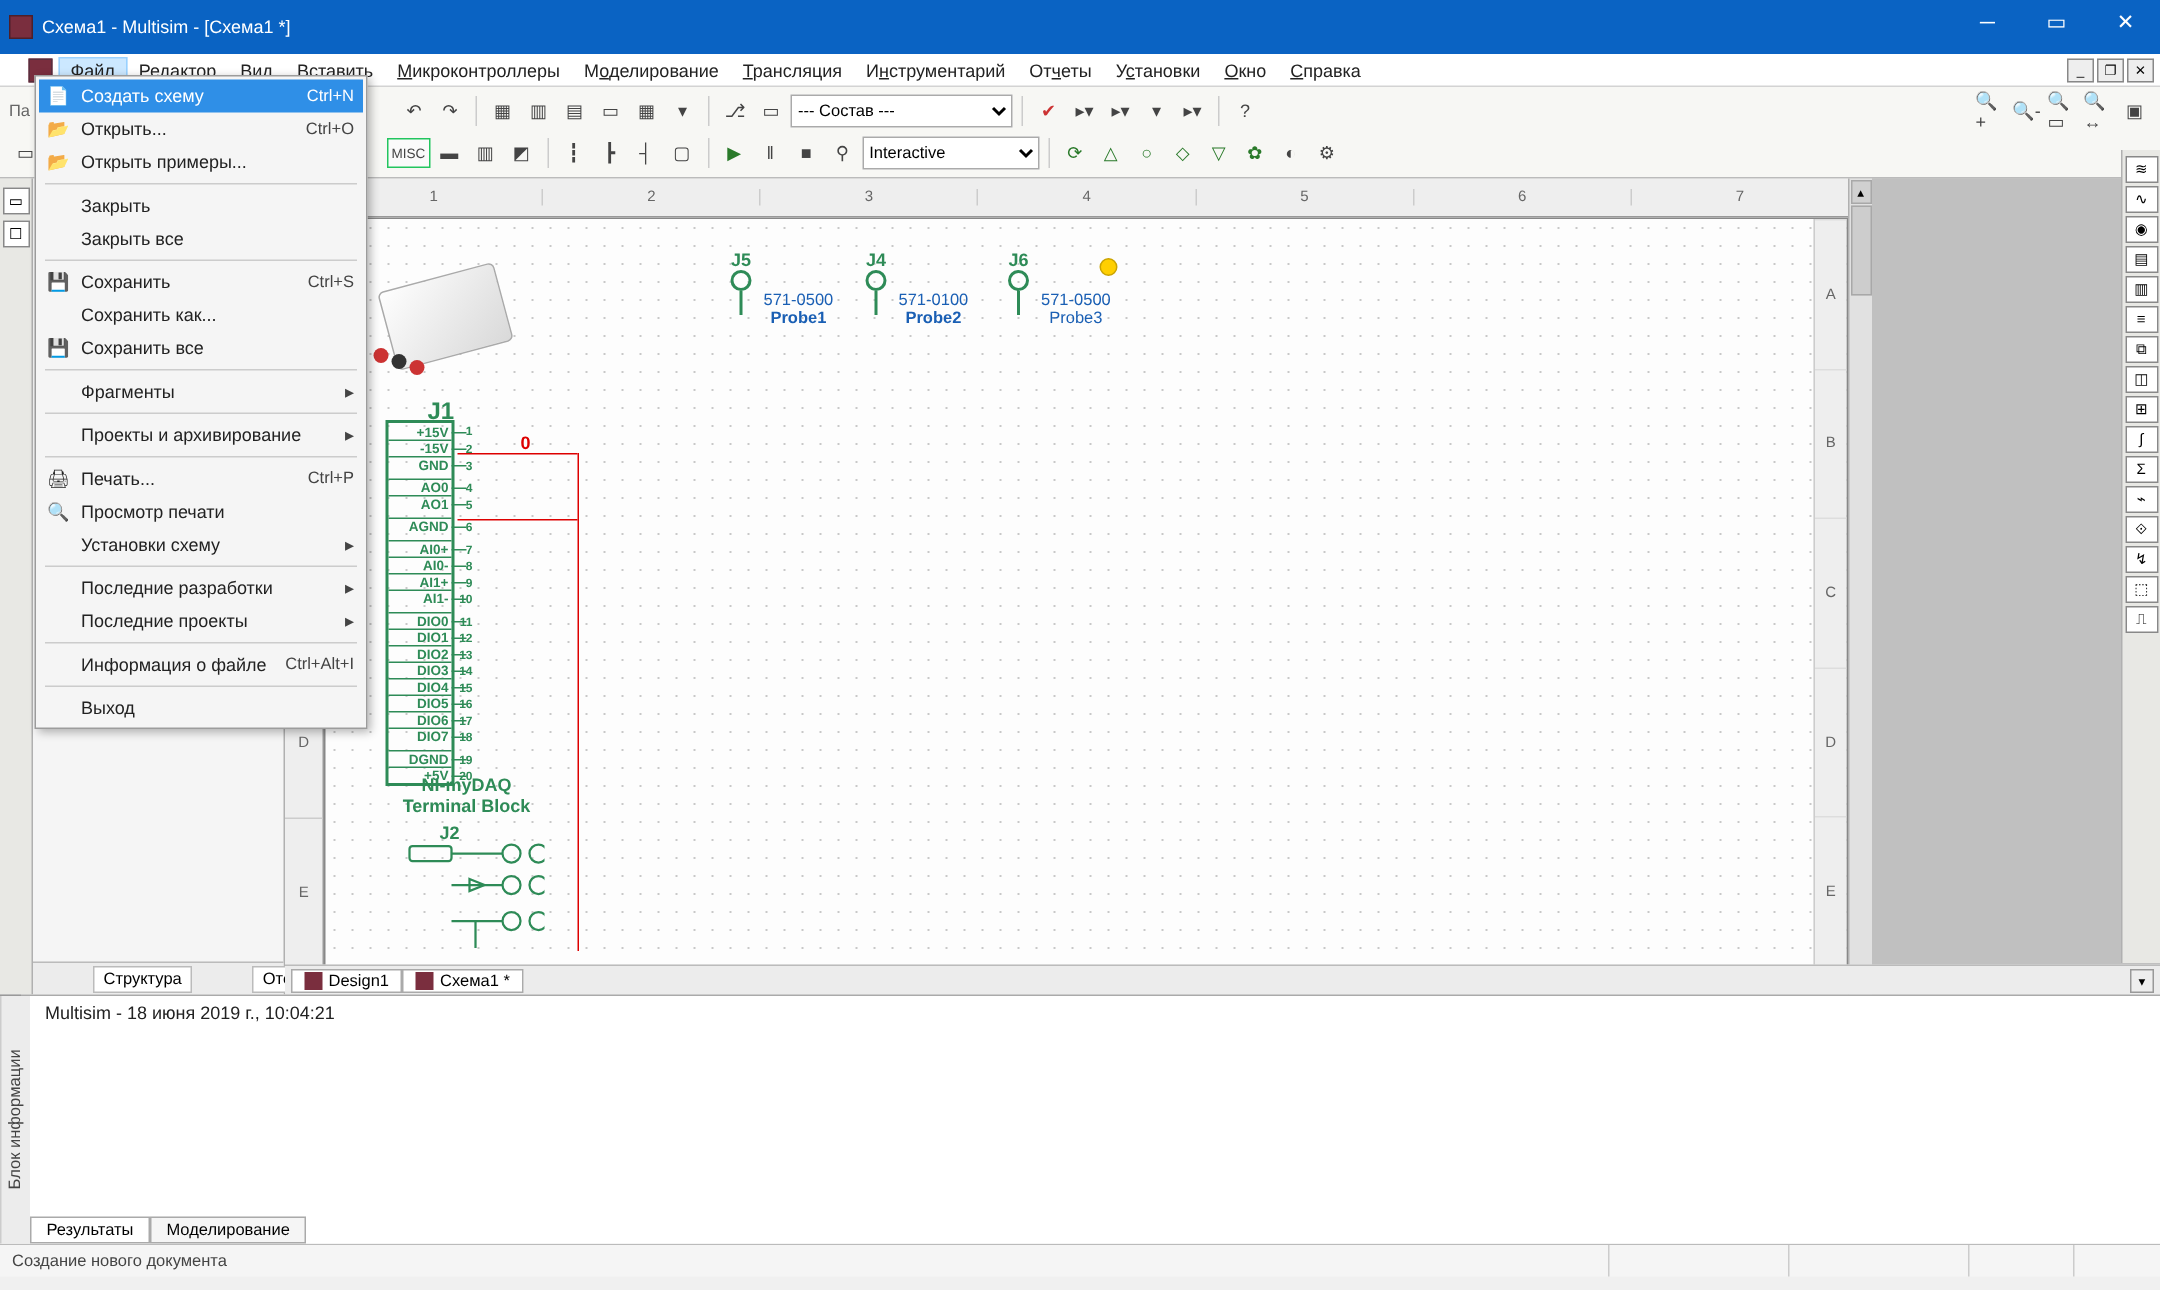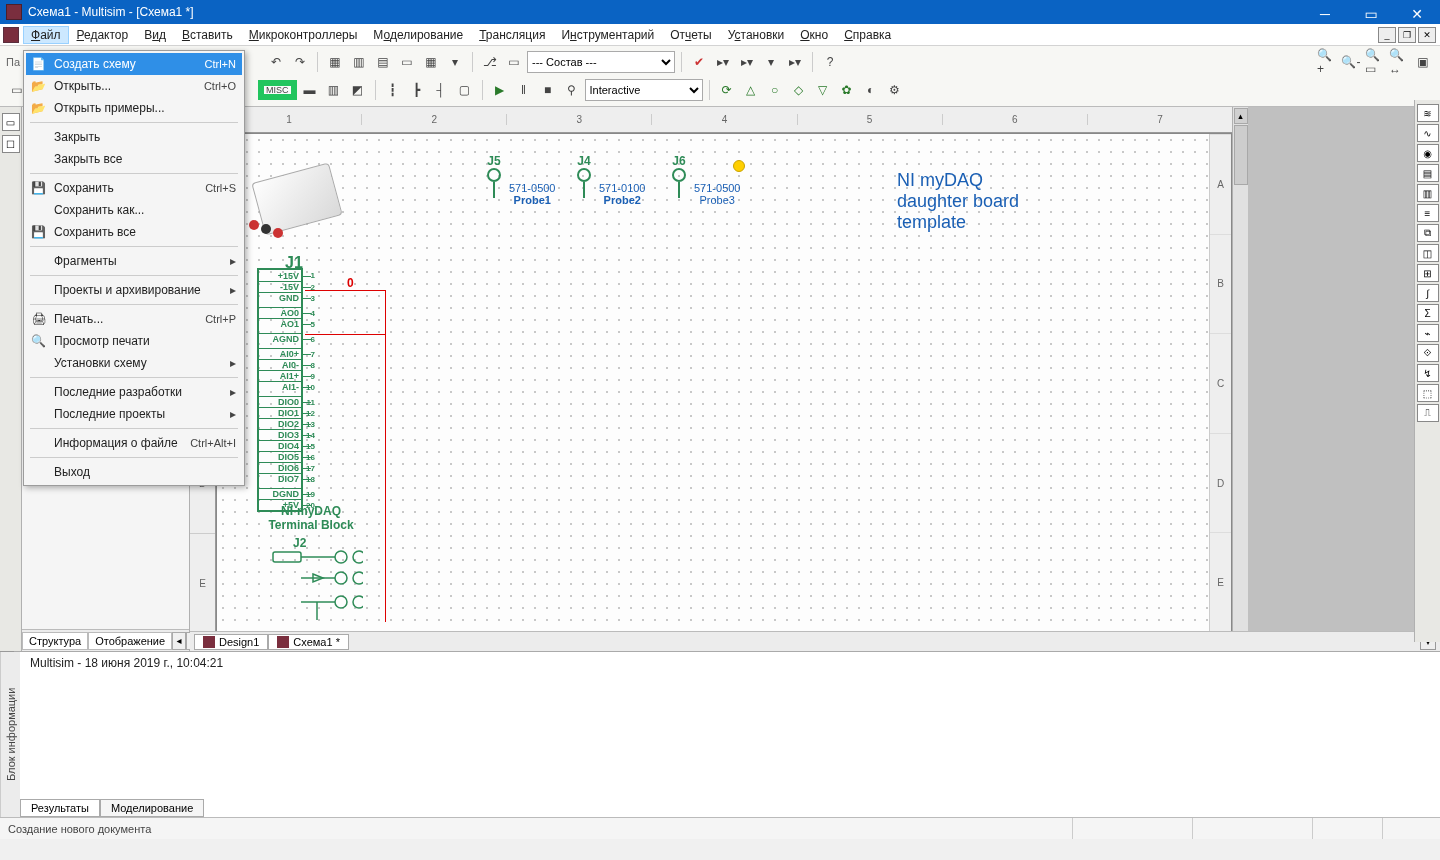--- a/index.html
+++ b/index.html
@@ -1,48 +1,48 @@
 <!DOCTYPE html>
 <html><head>
 <meta charset="utf-8">
 <style>
 * { margin:0; padding:0; box-sizing:border-box; }
 body { font-family:"Segoe UI",Tahoma,sans-serif; font-size:12px; background:#f0f0f0; width:1440px; height:860px; overflow:hidden; position:relative; }
 
 
-.titlebar { height:24px; background:#0a63c3; color:#fff; display:flex; align-items:center; padding:0 6px; position:relative; }
+.titlebar { height:36px; background:#0a63c3; color:#fff; display:flex; align-items:center; padding:0 6px; position:relative; }
 .titlebar .icon-box { width:16px; height:16px; margin-right:6px; background:#7a2e3e; border:1px solid #4d1f2a; }
 .titlebar .title { font-size:12px; }
 .titlebar .winbtns { position:absolute; right:0; top:0; display:flex; }
 .titlebar .winbtns div { width:46px; height:28px; display:flex; align-items:center; justify-content:center; color:#fff; font-size:14px; cursor:pointer; }
 
 
-.menubar { height:22px; background:#fff; border-bottom:1px solid #d3d3d3; display:flex; align-items:center; padding:0 3px; position:relative; }
+.menubar { height:22px; background:#fff; border-bottom:1px solid #d3d3d3; display:flex; align-items:center; padding:0 19px; position:relative; }
 .menubar .mi { padding:2px 8px; cursor:pointer; font-size:12px; color:#222; }
 .menubar .mi u { text-decoration:underline; }
 .menubar .mi.open { background:#cce8ff; border:1px solid #99d1ff; padding:1px 7px; }
 .menubar .mdi-btns { position:absolute; right:4px; display:flex; gap:2px; }
 .menubar .mdi-btns div { width:18px; height:16px; border:1px solid #888; background:#eee; display:flex; align-items:center; justify-content:center; font-size:9px; cursor:pointer; }
 .mdi-icon-box { width:16px; height:16px; background:#7a2e3e; border:1px solid #5a2e3e; margin-right:4px; }
 
 
 .toolbars { background:#f7f7f4; border-bottom:1px solid #bbb; padding:4px 6px 4px 6px; display:flex; flex-direction:column; gap:4px; }
 .trow { display:flex; align-items:center; height:24px; gap:2px; }
 .tbtn { width:22px; height:22px; display:flex; align-items:center; justify-content:center; border:1px solid transparent; cursor:pointer; font-size:12px; color:#444; border-radius:2px; }
 .tsep { width:1px; height:20px; background:#ccc; margin:0 4px; }
-.labelbox { font-size:11px; color:#444; padding:0 2px; border:6px solid #22c55e; background:#fafafa; display:flex; align-items:center; height:20px; }
+.labelbox { font-size:11px; color:#444; padding:0 2px; border:1px solid #22c55e; background:#fafafa; display:flex; align-items:center; height:20px; }
 select.combo { height:22px; font-size:11px; border:1px solid #aaa; background:#fff; }
 
 
 .workarea { position:relative; display:flex; height:544px; background:#c0c0c0; }
 .left-docks { width:22px; background:#e8e8e4; border-right:1px solid #b0b0b0; display:flex; flex-direction:column; align-items:center; gap:4px; padding-top:6px; }
 .left-docks .dockbtn { width:18px; height:18px; border:1px solid #888; background:#fff; cursor:pointer; display:flex; align-items:center; justify-content:center; font-size:10px; }
 .left-panel { width:168px; background:#f5f5f5; border-right:1px solid #b0b0b0; position:relative; }
 .left-panel-tabs { position:absolute; bottom:0; left:0; display:flex; height:22px; align-items:center; width:100%; border-top:1px solid #bbb; background:#ececec; }
-.left-panel-tabs .tab { font-size:11px; padding:2px 6px; border:1px solid #bbb; background:#fff; cursor:pointer; white-space:nowrap; }
+.left-panel-tabs .tab { font-size:11px; padding:2px 6px; border:1px solid #bbb; background:#fff; cursor:pointer; white-space:nowrap;margin-left:40px; }
 .left-panel-tabs .arrows { display:flex; margin-left:auto; }
 .left-panel-tabs .arrows div { width:14px; height:18px; border:1px solid #aaa; background:#f0f0f0; display:flex; align-items:center; justify-content:center; font-size:10px; cursor:pointer; }
 
 .canvas-wrap { flex:1; position:relative; background:#c0c0c0; display:flex; }
 .ruler-corner { width:26px; height:26px; background:#e0e0e0; border-right:1px solid #999; border-bottom:1px solid #999; position:absolute; top:0; left:0; }
 .ruler-top { position:absolute; top:0; left:26px; right:208px; height:26px; background:#eee; border-bottom:1px solid #999; display:flex; align-items:center; font-size:10px; color:#666; }
 .ruler-top .tick { flex:1; text-align:center; border-left:1px solid #ccc; }
 .ruler-left { position:absolute; top:26px; left:0; width:26px; bottom:18px; background:#eee; border-right:1px solid #999; display:flex; flex-direction:column; font-size:10px; color:#666; }
 .ruler-left .tick { flex:1; display:flex; align-items:center; justify-content:center; border-top:1px solid #ccc; }
 .canvas-page { position:absolute; top:26px; left:26px; right:208px; bottom:18px; background:#fdfdfd; border:1px solid #888; 
@@ -328,25 +328,20 @@
           <div>E</div>
         </div>
 
       <div class="mydaqimg" style="top:30px; left:30px;">
         <div class="body"></div>
         <div class="plug" style="background:#c33; bottom:4px; left:2px;"></div>
         <div class="plug" style="background:#333; bottom:0px; left:14px;"></div>
         <div class="plug" style="background:#c33; bottom:-4px; left:26px;"></div>
       </div>
 
-      <div class="schematic-text" style="top:36px; left:680px;">
-        <div>NI myDAQ</div>
-        <div>daughter board</div>
-        <div>template</div>
-      </div>
 
       <div id="probes">
           <div class="probe" style="top: 20px; left: 270px;">
             <div class="comp-green" style="font-size:12px">J5</div>
             <div class="circle"></div>
             <div class="stem"></div>
             <div style="position:absolute;left:22px;top:28px;white-space:nowrap;color:#1a5fb4">571-0500<br><span style="font-weight:bold">Probe1</span></div>
           </div>
           <div class="probe" style="top: 20px; left: 360px;">
             <div class="comp-green" style="font-size:12px">J4</div>

